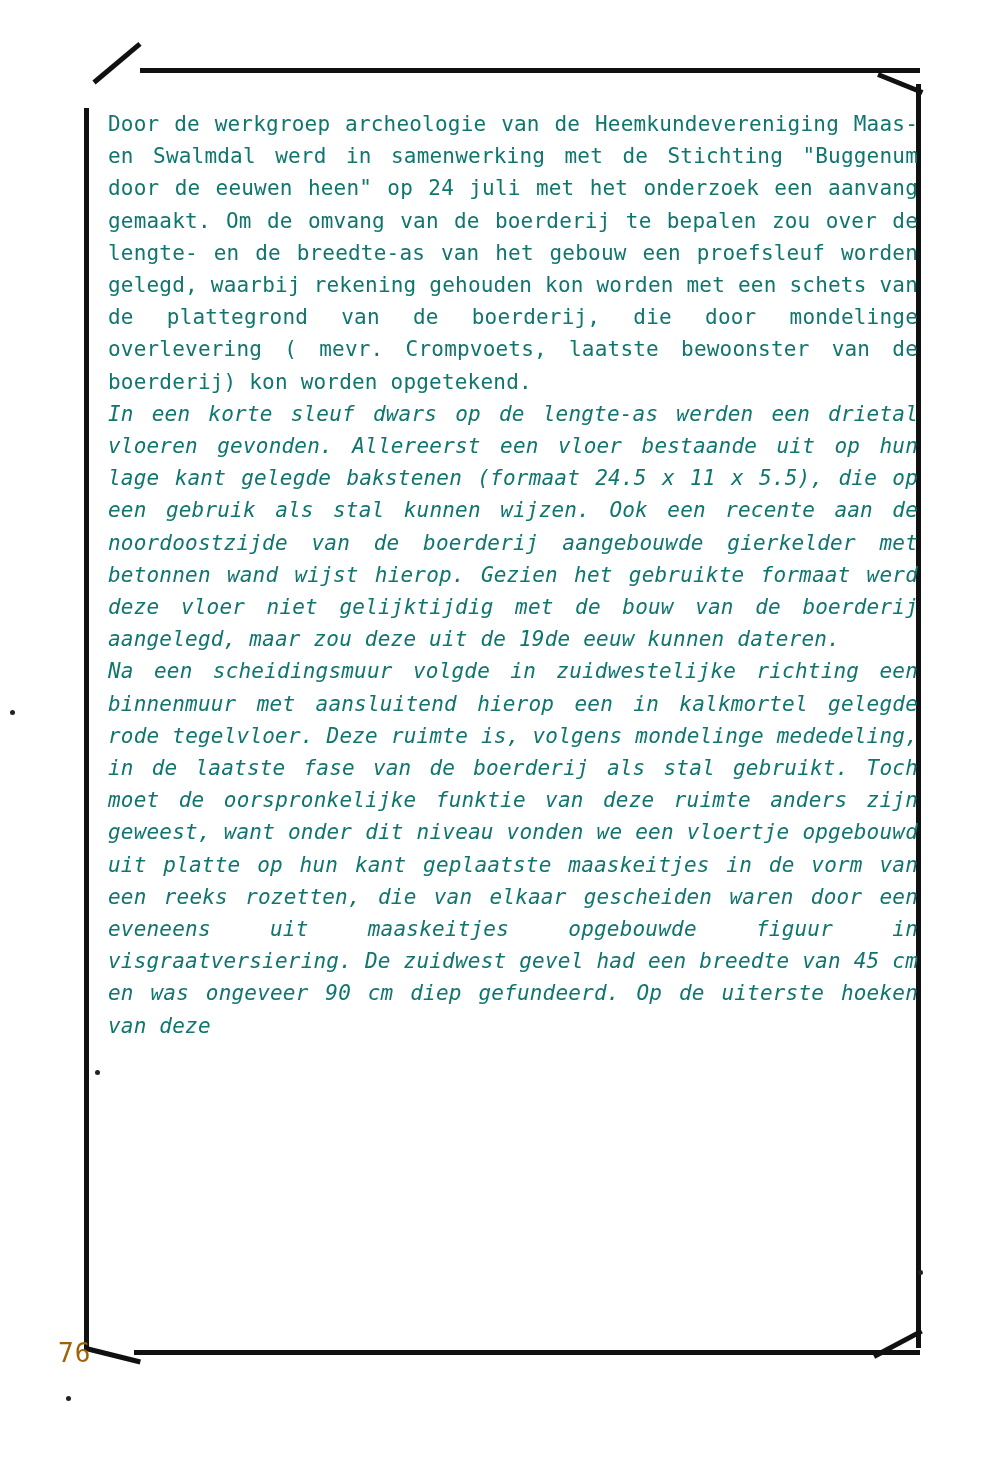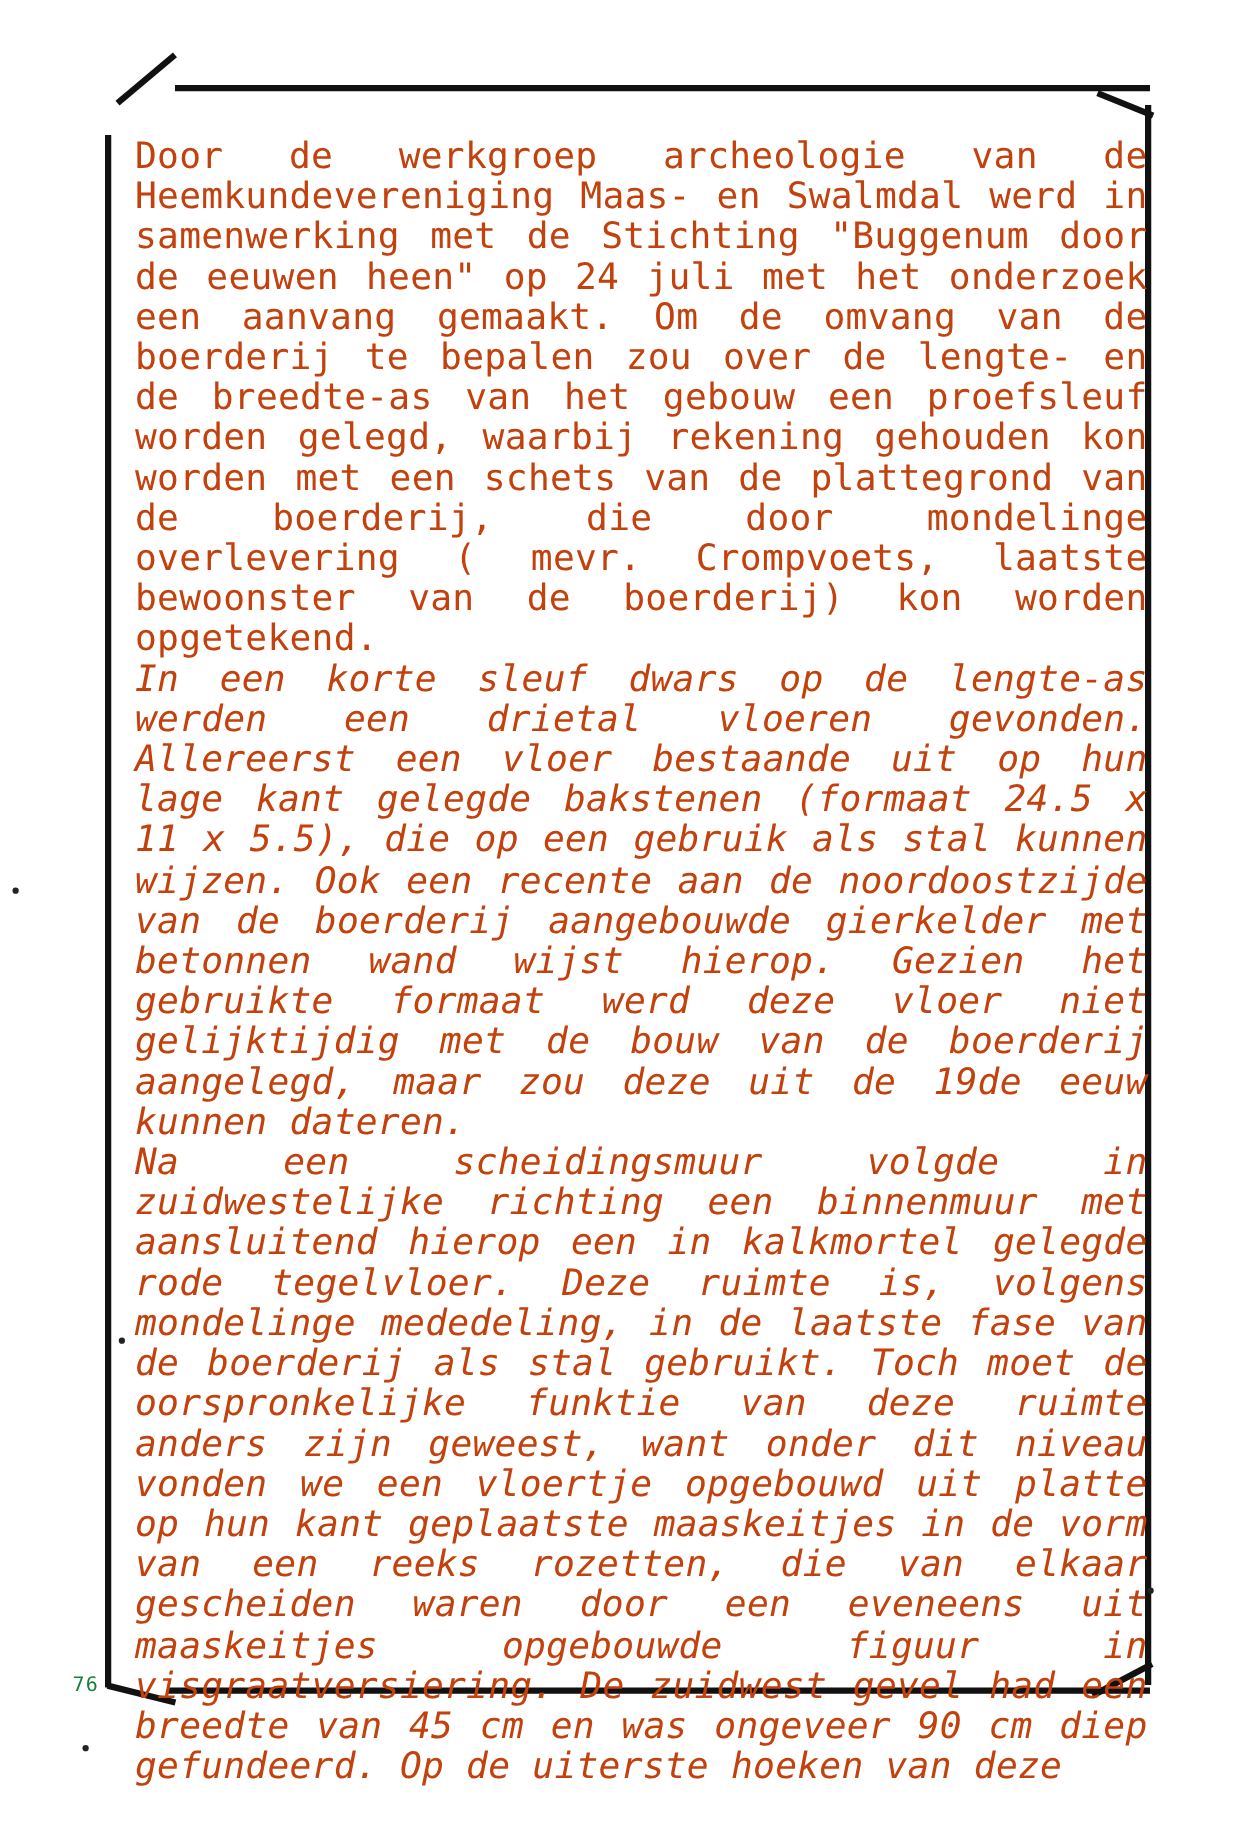--- a/index.html
+++ b/index.html
@@ -48,40 +48,40 @@
   .speck-1 { left: 10px;  top: 710px;  width: 5px; height: 5px; }
   .speck-2 { left: 95px;  top: 1070px; width: 5px; height: 5px; }
   .speck-3 { left: 918px; top: 1270px; width: 5px; height: 5px; }
   .speck-4 { left: 66px;  top: 1396px; width: 5px; height: 5px; }
 
   .body-text {
     position: absolute;
     left: 108px;
     top: 108px;
     width: 810px;
-    color: #c2410c;
+    color: #0f766e;
     font-family: "DejaVu Sans Mono", monospace;
-    font-size: 29px;
+    font-size: 21px;
     line-height: 32.2px;
     letter-spacing: 0.2px;
   }
   .para {
     margin: 0;
     text-align: justify;
     text-justify: inter-word;
   }
   .para + .para { margin-top: 0; font-style: italic; }
 
   .page-number {
     position: absolute;
     left: 58px;
     top: 1338px;
     font-family: "DejaVu Sans Mono", monospace;
-    font-size: 16px;
-    color: #15803d;
+    font-size: 26px;
+    color: #a16207;
     letter-spacing: 1px;
   }
 </style>
 </head>
 <body>
 
 <div class="page">
 
   <div class="frame">
     <div class="frame-line f-top"></div>

